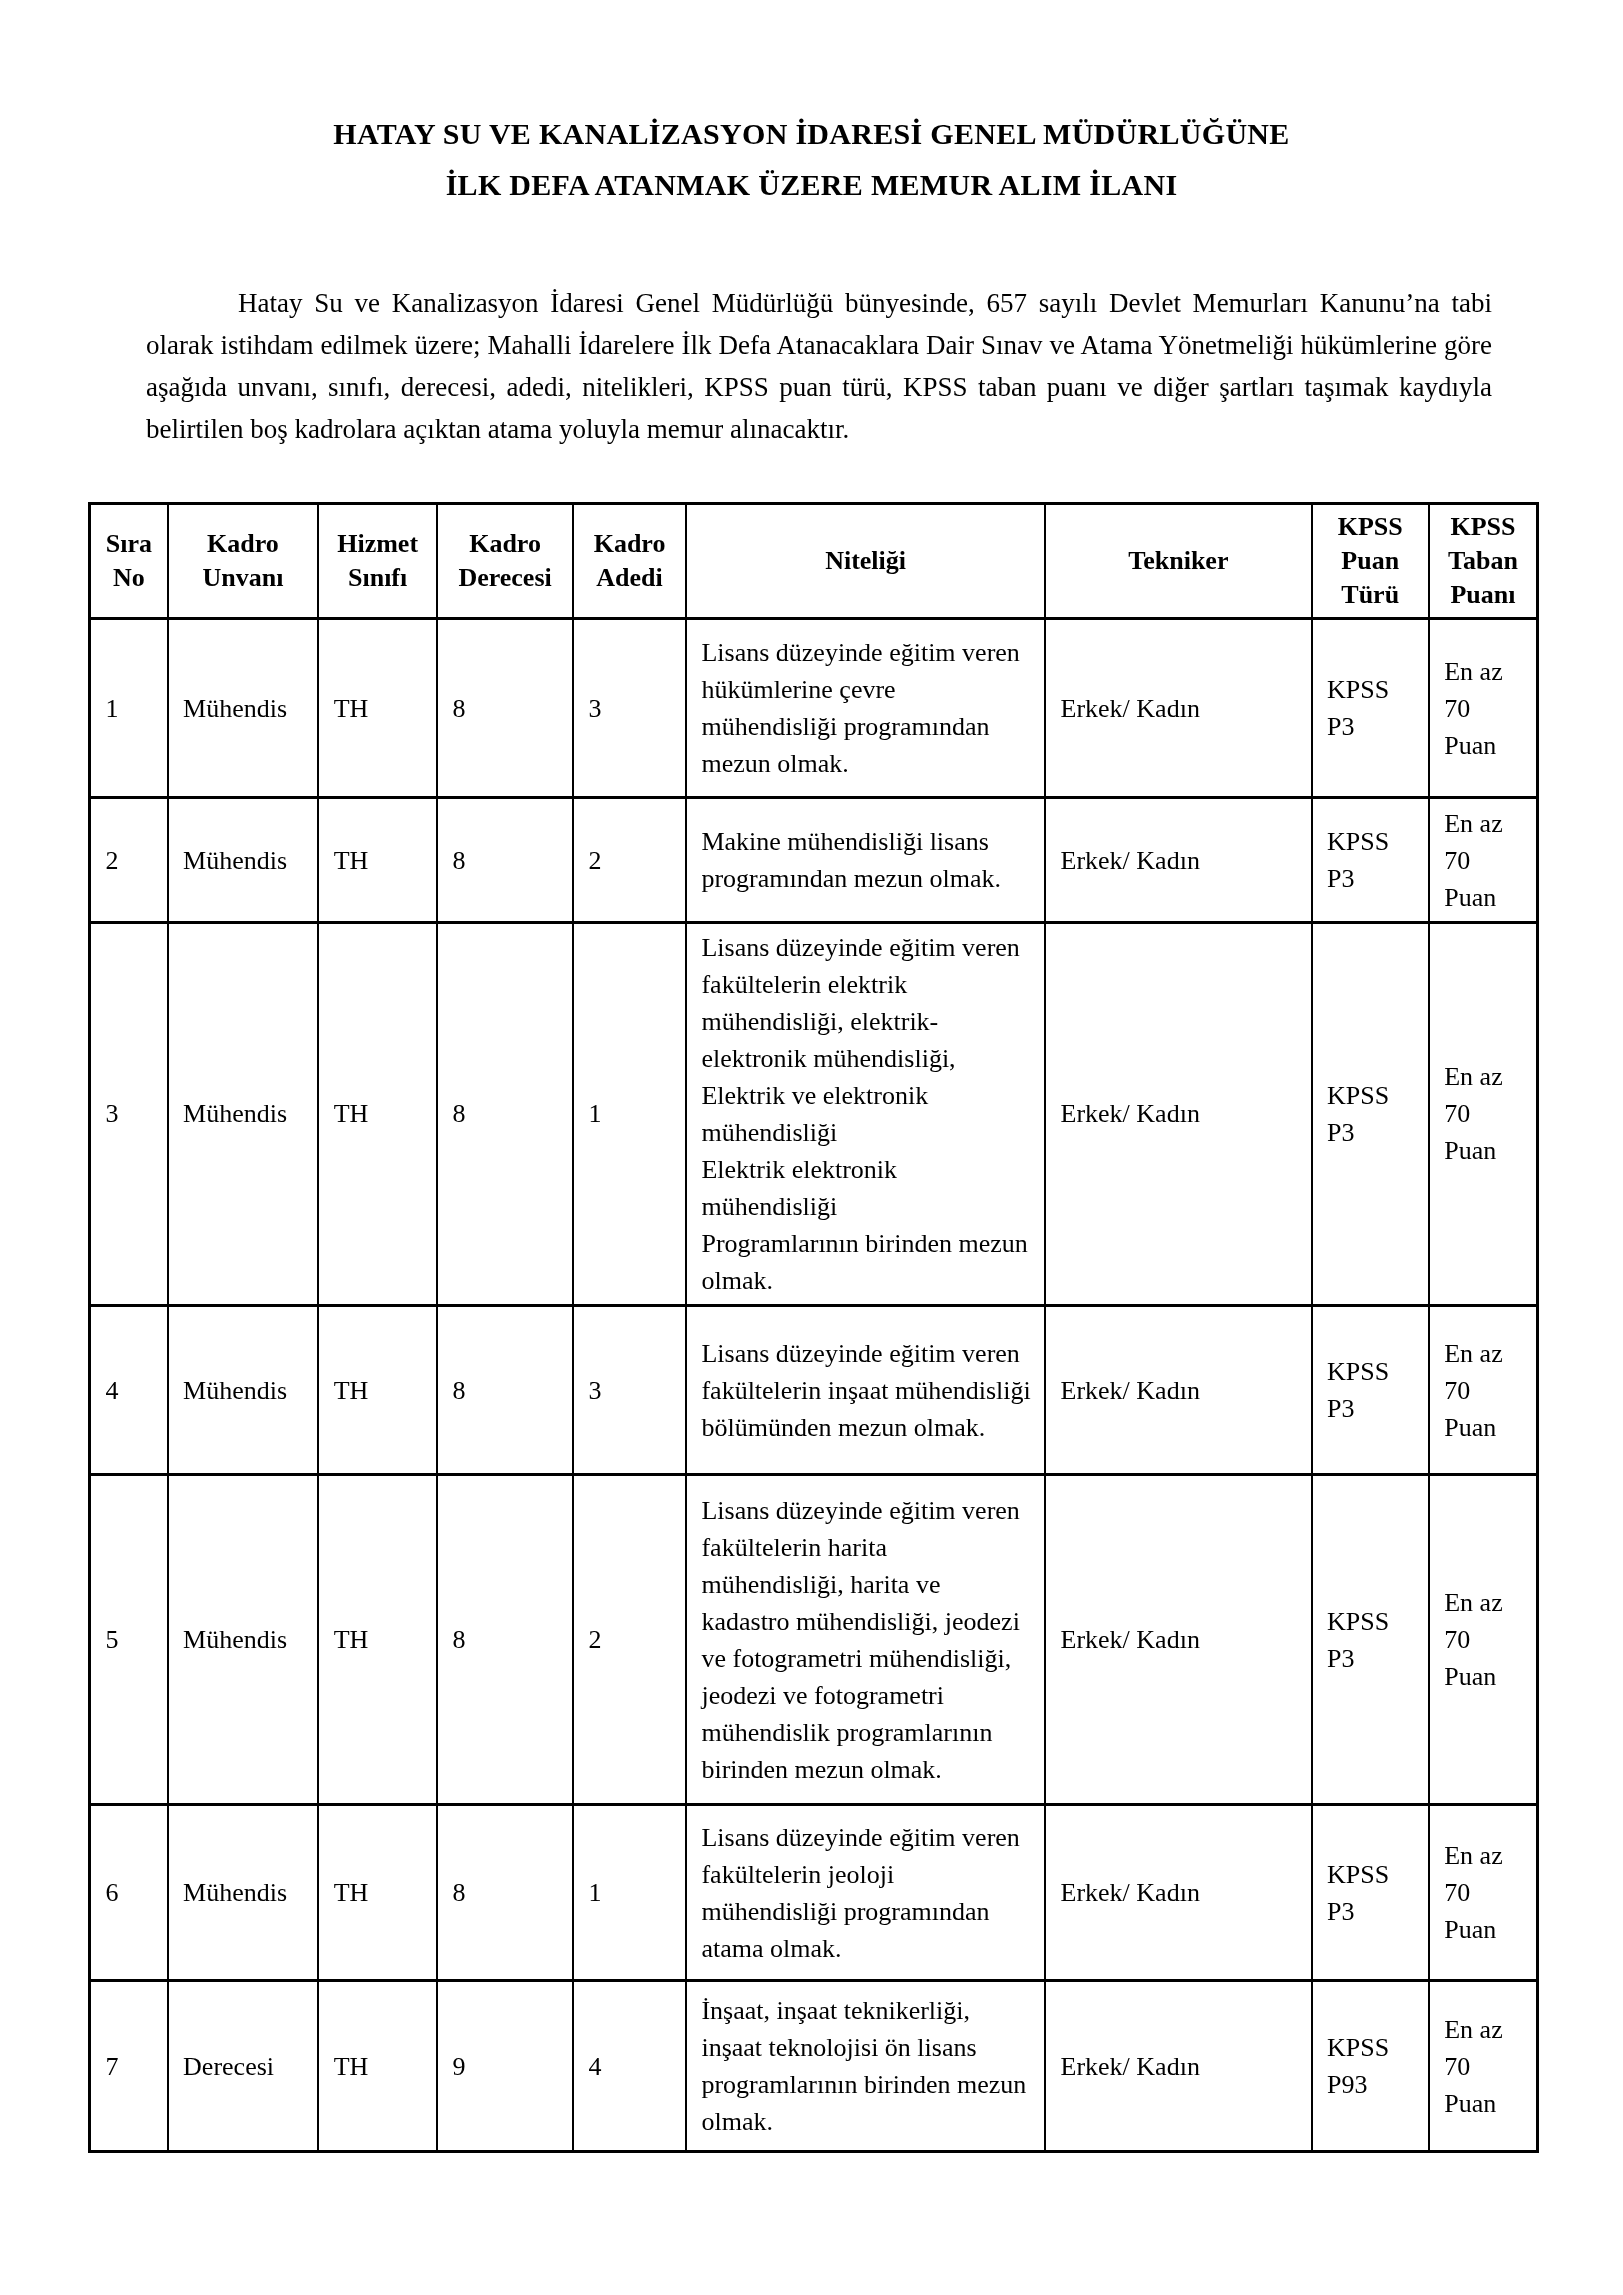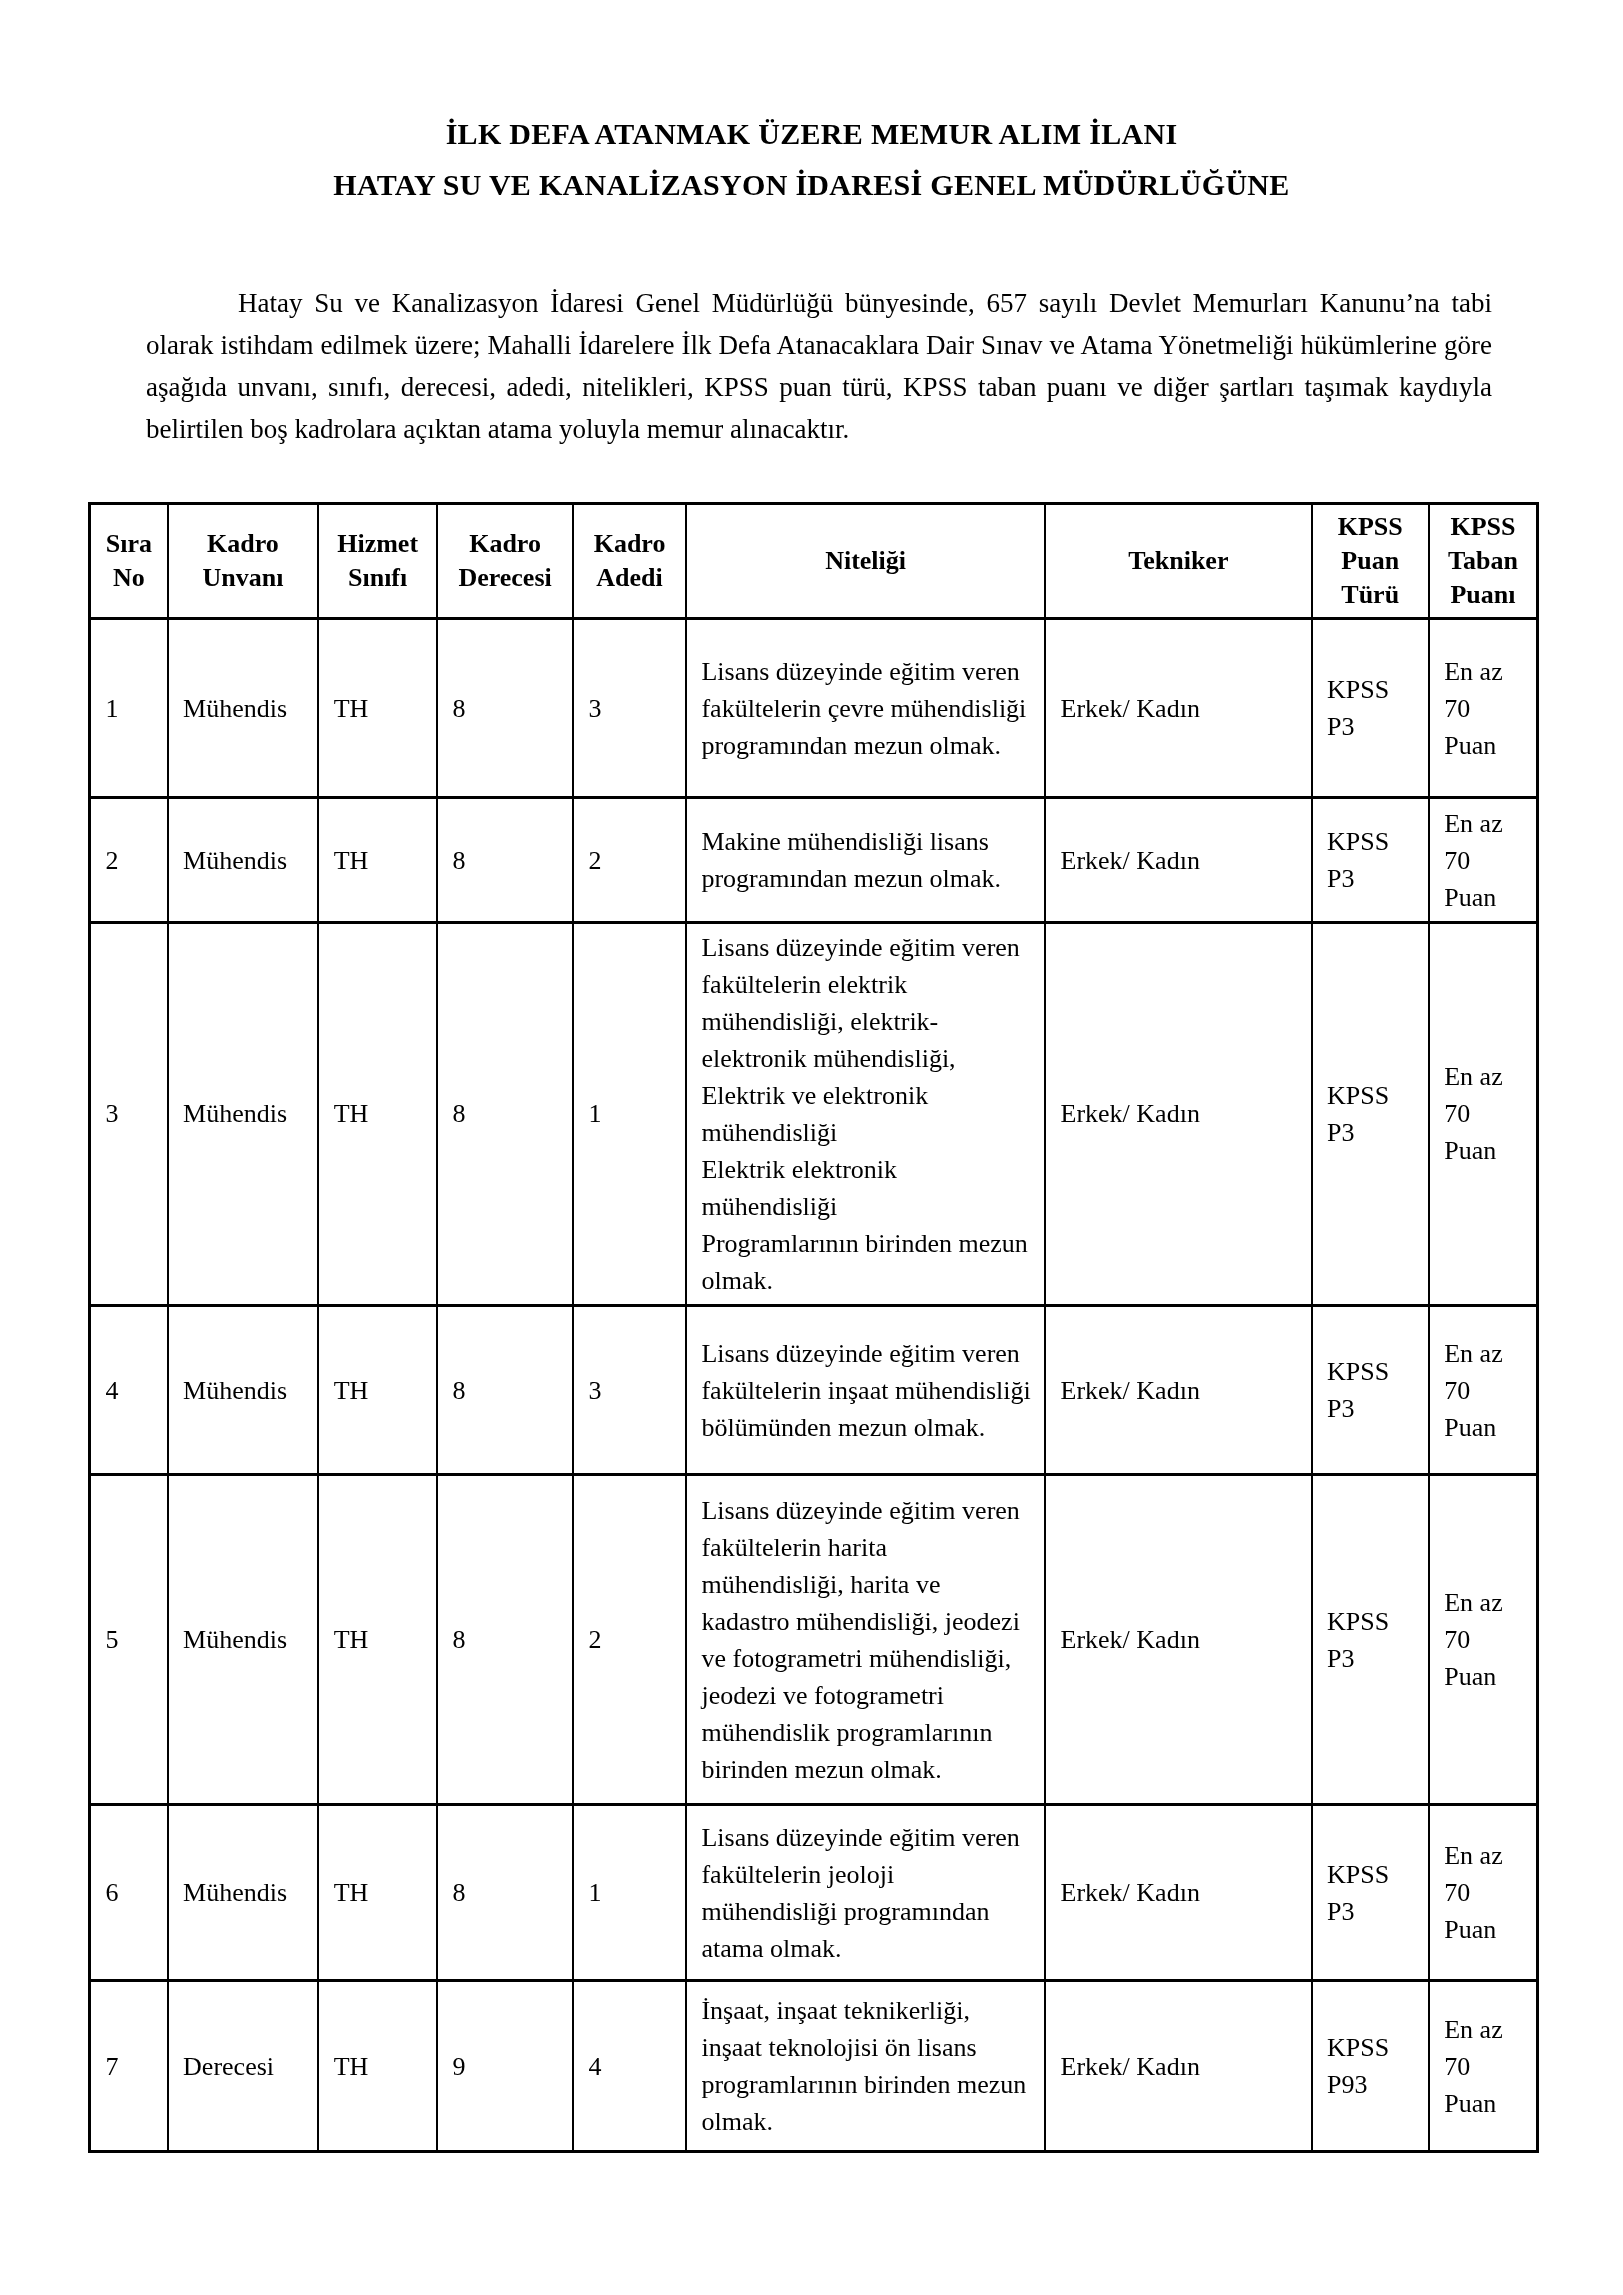--- a/index.html
+++ b/index.html
@@ -55,22 +55,22 @@
   }
   td.cell-niteligi { white-space: pre-line; }
   td.center-cell { text-align: center; padding-left: 3.9px; padding-right: 3.9px; }
 </style>
 </head>
 <body>
 
 <div class="page">
 
   <div class="doc-title">
+    <div>HATAY SU VE KANALİZASYON İDARESİ GENEL MÜDÜRLÜĞÜNE</div>
     <div>İLK DEFA ATANMAK ÜZERE MEMUR ALIM İLANI</div>
-    <div>HATAY SU VE KANALİZASYON İDARESİ GENEL MÜDÜRLÜĞÜNE</div>
   </div>
 
   <p class="intro">Hatay Su ve Kanalizasyon İdaresi Genel Müdürlüğü bünyesinde, 657 sayılı Devlet Memurları Kanunu’na tabi olarak istihdam edilmek üzere; Mahalli İdarelere İlk Defa Atanacaklara Dair Sınav ve Atama Yönetmeliği hükümlerine göre aşağıda unvanı, sınıfı, derecesi, adedi, nitelikleri, KPSS puan türü, KPSS taban puanı ve diğer şartları taşımak kaydıyla belirtilen boş kadrolara açıktan atama yoluyla memur alınacaktır.</p>
 
   <table class="vacancies">
     <colgroup>
       <col style="width:5.4%">
         <col style="width:10.4%">
         <col style="width:8.2%">
       <col style="width:9.4%">
@@ -93,21 +93,21 @@
           <th>KPSS Taban Puanı</th>
         </tr>
     </thead>
     <tbody>
         <tr style="height: 179px;">
           <td class="cell-sira_no">1</td>
           <td class="cell-kadro_unvani">Mühendis</td>
           <td class="cell-hizmet_sinifi">TH</td>
           <td class="cell-kadro_derecesi">8</td>
           <td class="cell-kadro_adedi">3</td>
-          <td class="cell-niteligi">Lisans düzeyinde eğitim veren fakültelerin çevre mühendisliği programından mezun olmak.</td>
+          <td class="cell-niteligi">Lisans düzeyinde eğitim veren hükümlerine çevre mühendisliği programından mezun olmak.</td>
           <td class="cell-cinsiyeti">Erkek/ Kadın</td>
           <td class="cell-kpss_puan_turu">KPSS P3</td>
           <td class="cell-kpss_taban_puani center-cell">En az 70 Puan</td>
         </tr>
         <tr style="height: 105px;">
           <td class="cell-sira_no">2</td>
           <td class="cell-kadro_unvani">Mühendis</td>
           <td class="cell-hizmet_sinifi">TH</td>
           <td class="cell-kadro_derecesi">8</td>
           <td class="cell-kadro_adedi">2</td>

